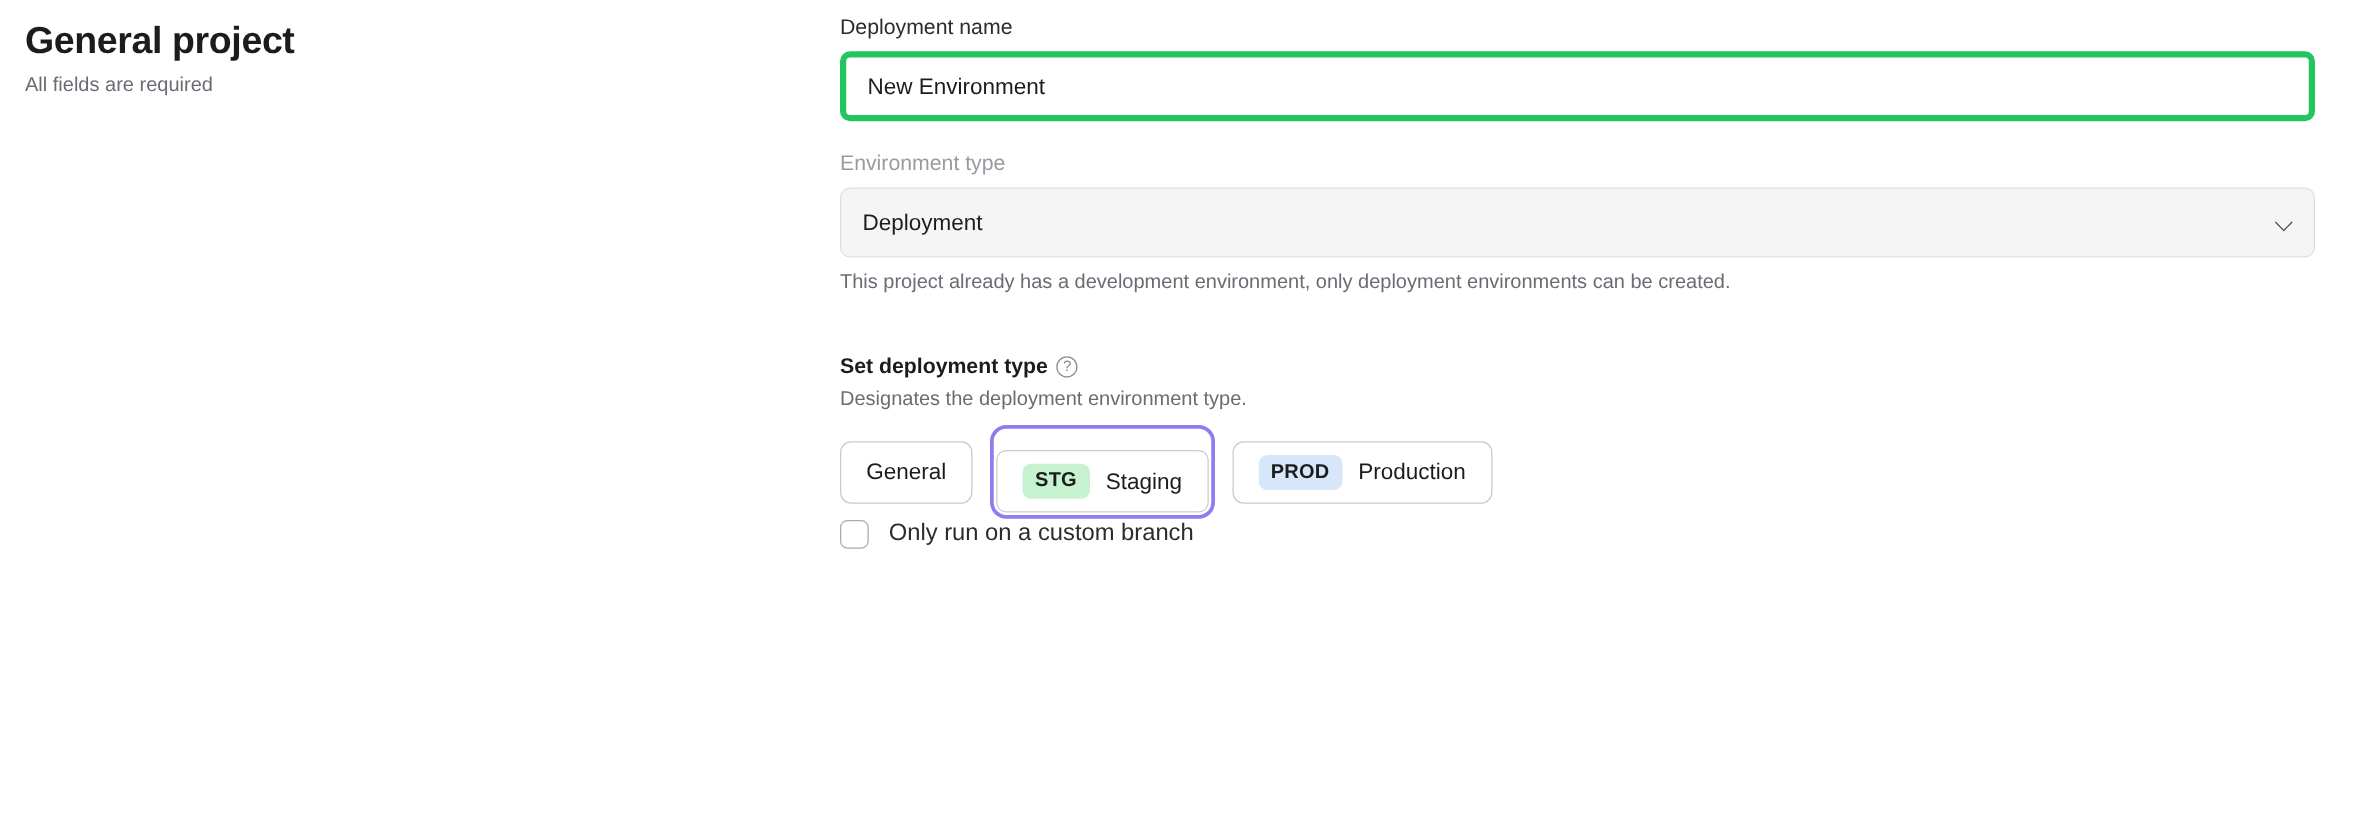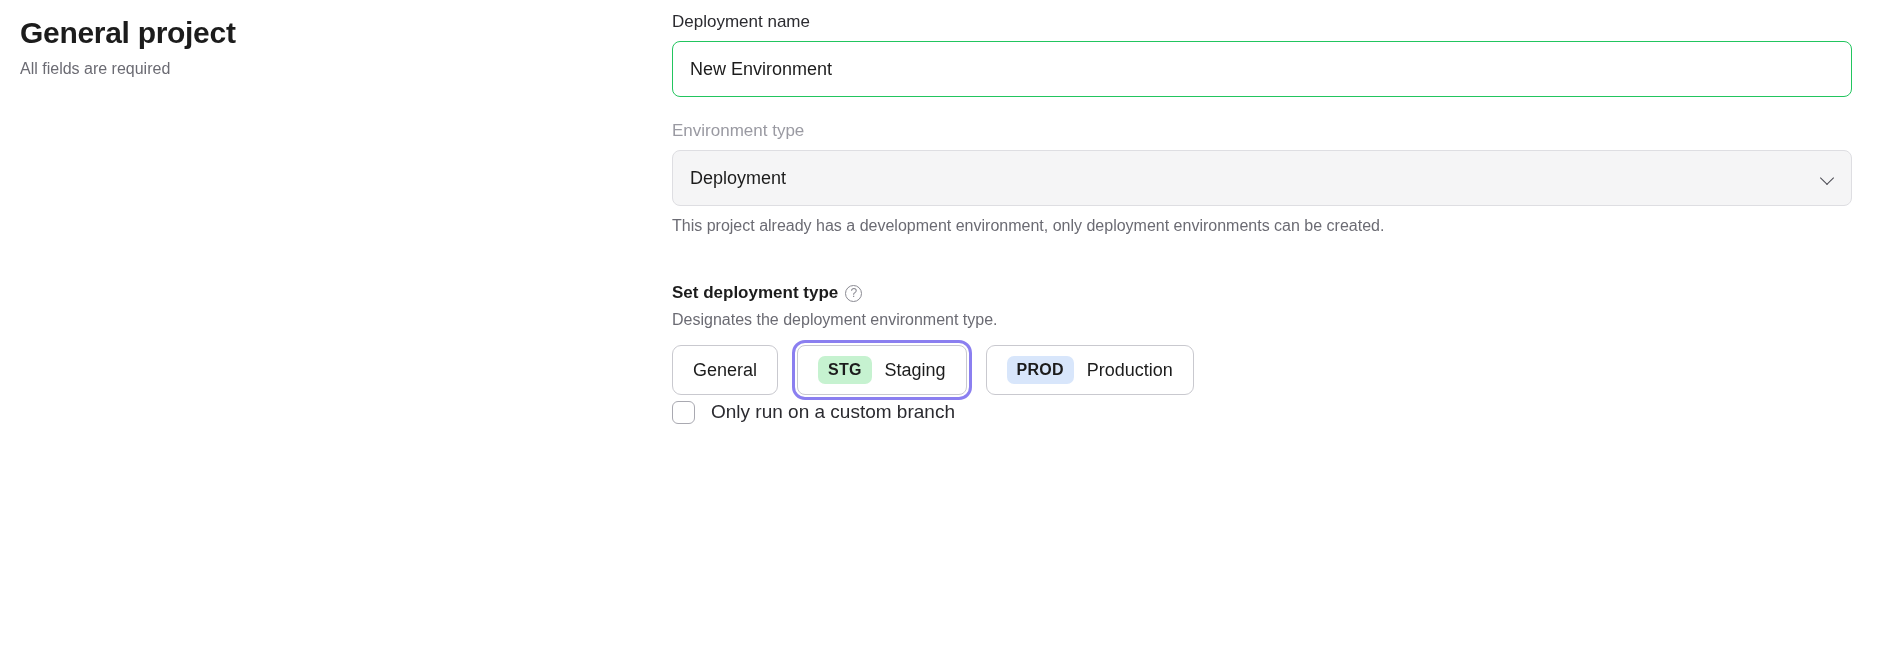--- a/index.html
+++ b/index.html
@@ -87,21 +87,21 @@
     font-size: 12px;
     line-height: 16px;
     font-weight: 400;
     color: #8a8a92;
     font-family: "Liberation Sans", sans-serif;
   }
 
   .text-input {
     width: 100%;
     height: 56px;
-    border: 1px solid #22c55e;
+    border: 5px solid #22c55e;
     border-radius: 8px;
     background: #ffffff;
     font-size: 18px;
     color: #1c1c1c;
     padding: 0 17px;
     font-family: "Liberation Sans", sans-serif;
     outline: none;
     display: flex;
     align-items: center;
   }
@@ -186,20 +186,21 @@
     border-radius: 12px;
     padding: 0;
   }
   .seg-wrap.focused {
     border: 3px solid #8b7ff0;
     border-radius: 13px;
     padding: 2px;
   }
   .seg-wrap.focused .seg-btn {
     border-radius: 8px;
+    margin-top: 15px;
   }
 
   .badge {
     display: inline-flex;
     align-items: center;
     justify-content: center;
     height: 28px;
     padding: 0 10px;
     border-radius: 7px;
     font-size: 16px;

